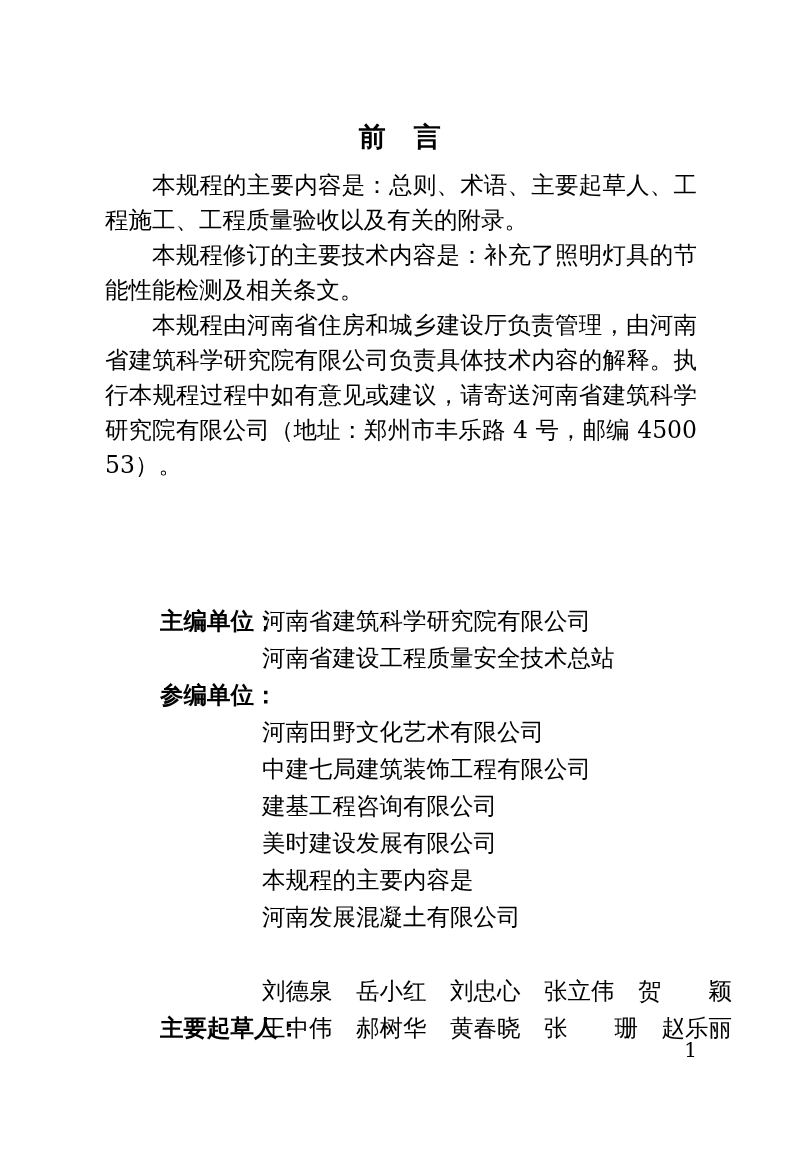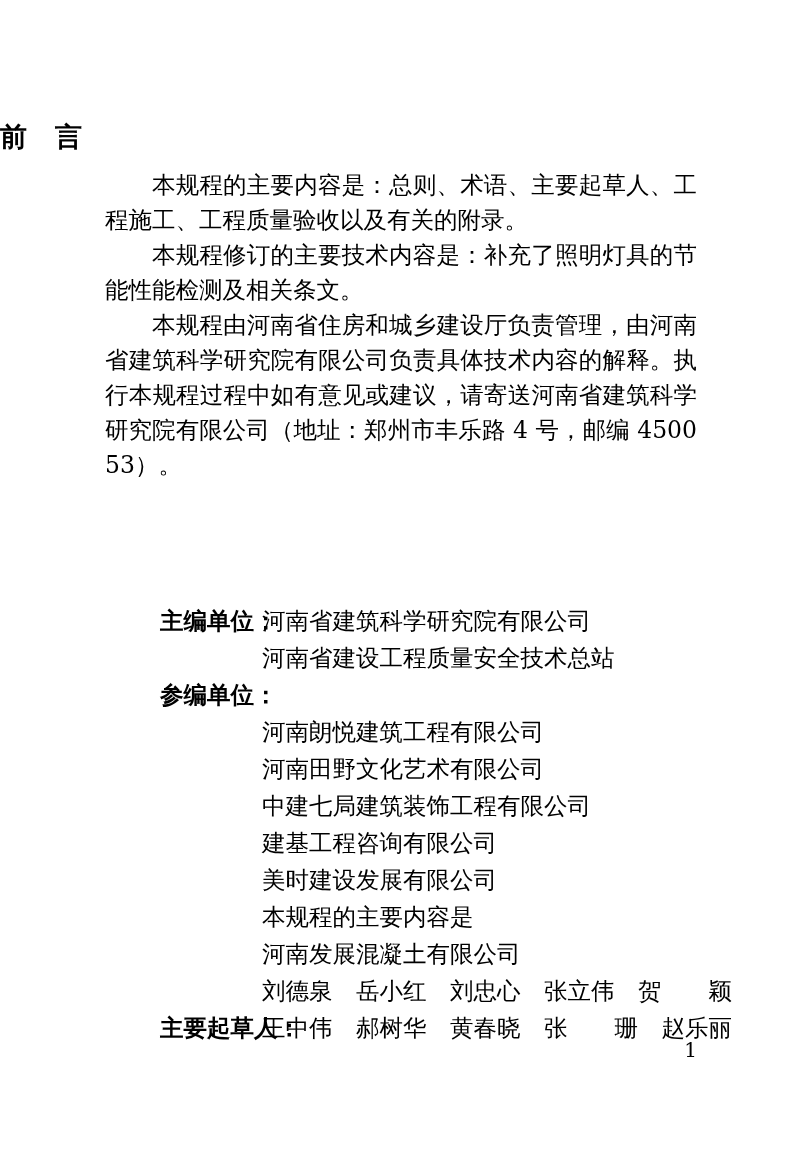--- a/index.html
+++ b/index.html
@@ -19,20 +19,21 @@
     overflow: hidden;
     box-sizing: border-box;
   }
 
   
   .doc-title {
     position: absolute;
     left: 0;
     top: 120px;
     width: 800px;
+    text-align: center;
     font-size: 27px;
     font-weight: bold;
     letter-spacing: 0.5px;
     line-height: 34px;
     white-space: pre;
   }
 
   
   .body-col {
     position: absolute;
@@ -134,24 +135,20 @@
     <div class="unit-row">
       <span class="unit-label blank"></span>
       <span class="unit-value">河南省建设工程质量安全技术总站</span>
     </div>
 
     <div class="unit-row">
       <span class="unit-label">参编单位：</span>
     </div>
     <div class="unit-row">
       <span class="unit-label blank"></span>
-      <span class="unit-value">河南朗悦建筑工程有限公司</span>
-    </div>
-    <div class="unit-row">
-      <span class="unit-label blank"></span>
       <span class="unit-value">河南田野文化艺术有限公司</span>
     </div>
     <div class="unit-row">
       <span class="unit-label blank"></span>
       <span class="unit-value">中建七局建筑装饰工程有限公司</span>
     </div>
     <div class="unit-row">
       <span class="unit-label blank"></span>
       <span class="unit-value">建基工程咨询有限公司</span>
     </div>

